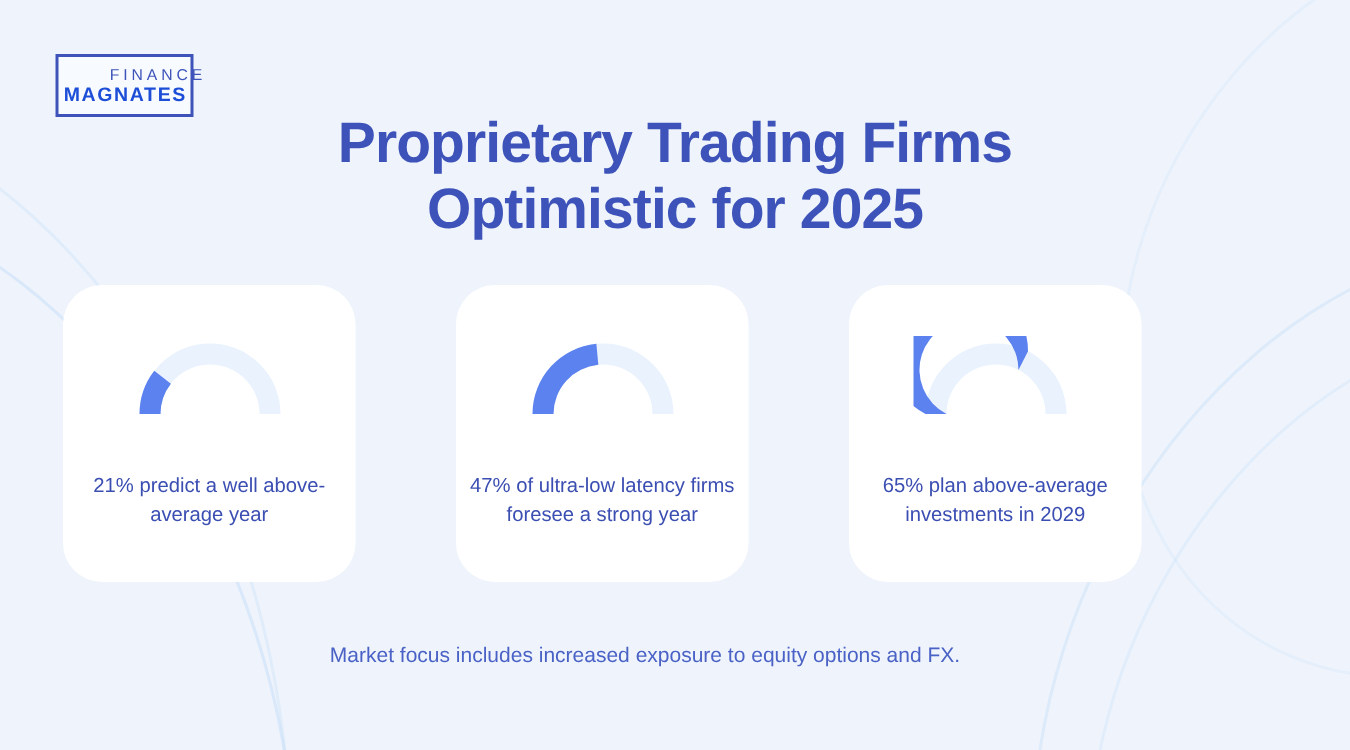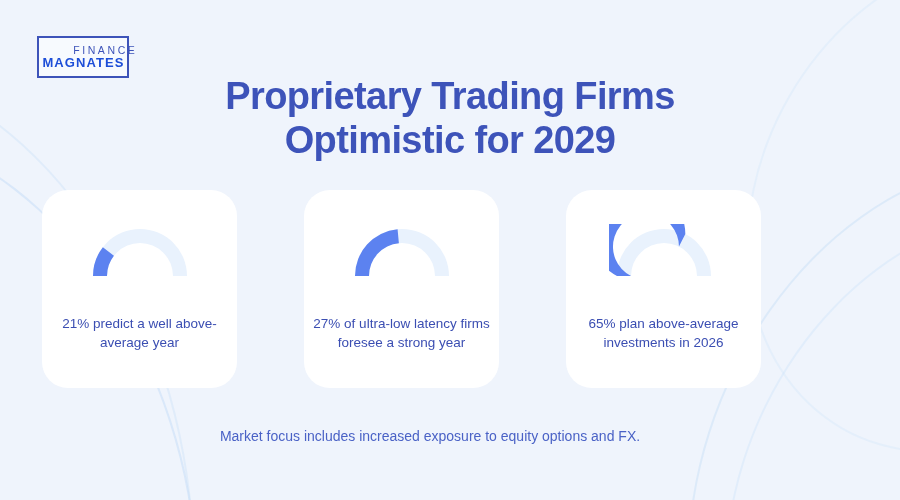--- a/index.html
+++ b/index.html
@@ -186,48 +186,48 @@
   <div class="wave wave-d"></div>
   <div class="wave wave-e"></div>
 
   <div id="logo">
     <div class="logo-top">FINANCE</div>
     <div class="logo-bottom">MAGNATES</div>
   </div>
 
   <div id="title">
     <span class="line">Proprietary Trading Firms</span>
-    <span class="line">Optimistic for 2029</span>
+    <span class="line">Optimistic for 2025</span>
   </div>
 
   <div id="cards">
       <div class="card">
         <div class="gauge-wrap">
           <svg width="110" height="58" viewBox="0 0 110 58">
             <path d="M 8.00 52.00 A 47 47 0 1 1 102.00 52.00 L 88.00 52.00 A 33 33 0 1 0 22.00 52.00 Z" fill="#e9f2fd"></path>
             <path d="M 8.00 52.00 A 47 47 0 0 1 17.86 23.19 L 28.92 31.77 A 33 33 0 0 0 22.00 52.00 Z" fill="#5c82f0"></path>
           </svg>
         </div>
         <div class="card-caption">21% predict a well above-average year</div>
       </div>
       <div class="card">
         <div class="gauge-wrap">
           <svg width="110" height="58" viewBox="0 0 110 58">
             <path d="M 8.00 52.00 A 47 47 0 1 1 102.00 52.00 L 88.00 52.00 A 33 33 0 1 0 22.00 52.00 Z" fill="#e9f2fd"></path>
             <path d="M 8.00 52.00 A 47 47 0 0 1 50.58 5.21 L 51.89 19.15 A 33 33 0 0 0 22.00 52.00 Z" fill="#5c82f0"></path>
           </svg>
         </div>
-        <div class="card-caption">27% of ultra-low latency firms foresee a strong year</div>
+        <div class="card-caption">47% of ultra-low latency firms foresee a strong year</div>
       </div>
       <div class="card">
         <div class="gauge-wrap">
           <svg width="110" height="58" viewBox="0 0 110 58">
             <path d="M 8.00 52.00 A 47 47 0 1 1 102.00 52.00 L 88.00 52.00 A 33 33 0 1 0 22.00 52.00 Z" fill="#e9f2fd"></path>
             <path d="M 8.00 52.00 A 47 47 0 1 1 76.34 10.12 L 69.98 22.60 A 33 33 0 1 0 22.00 52.00 Z" fill="#5c82f0"></path>
           </svg>
         </div>
-        <div class="card-caption">65% plan above-average investments in 2026</div>
+        <div class="card-caption">65% plan above-average investments in 2029</div>
       </div>
     </div>
 
   <div id="footer">Market focus includes increased exposure to equity options and FX.</div>
 
 </div>
 
 </body></html>

